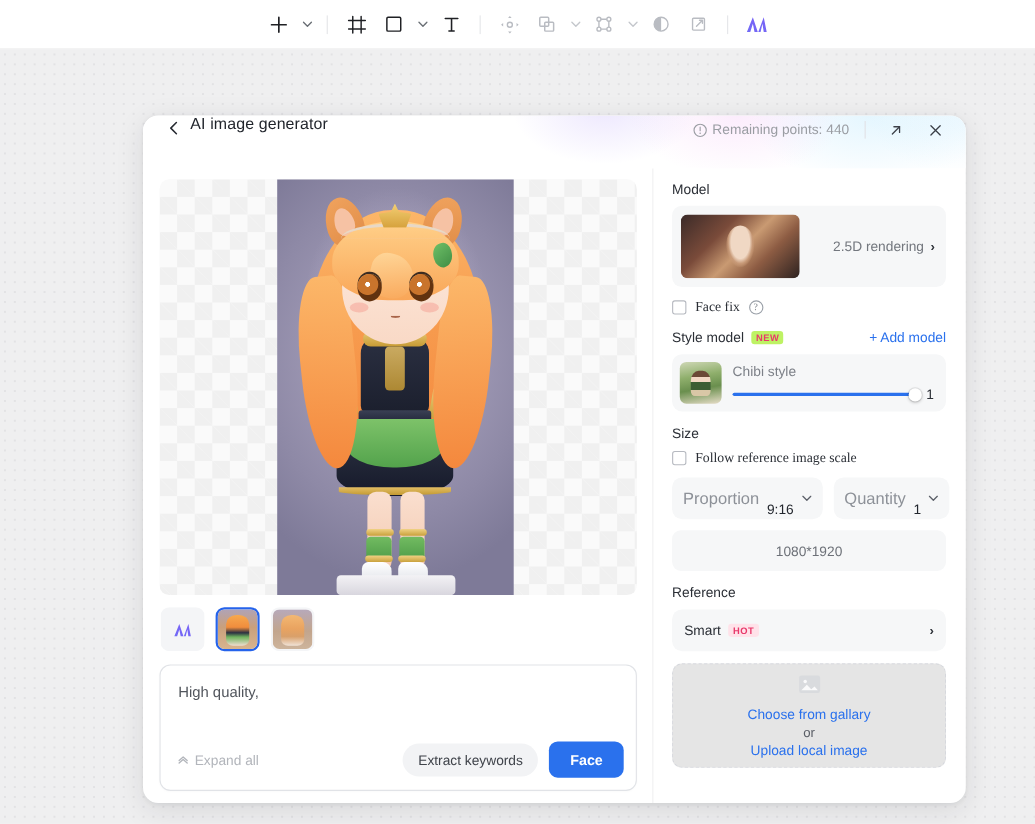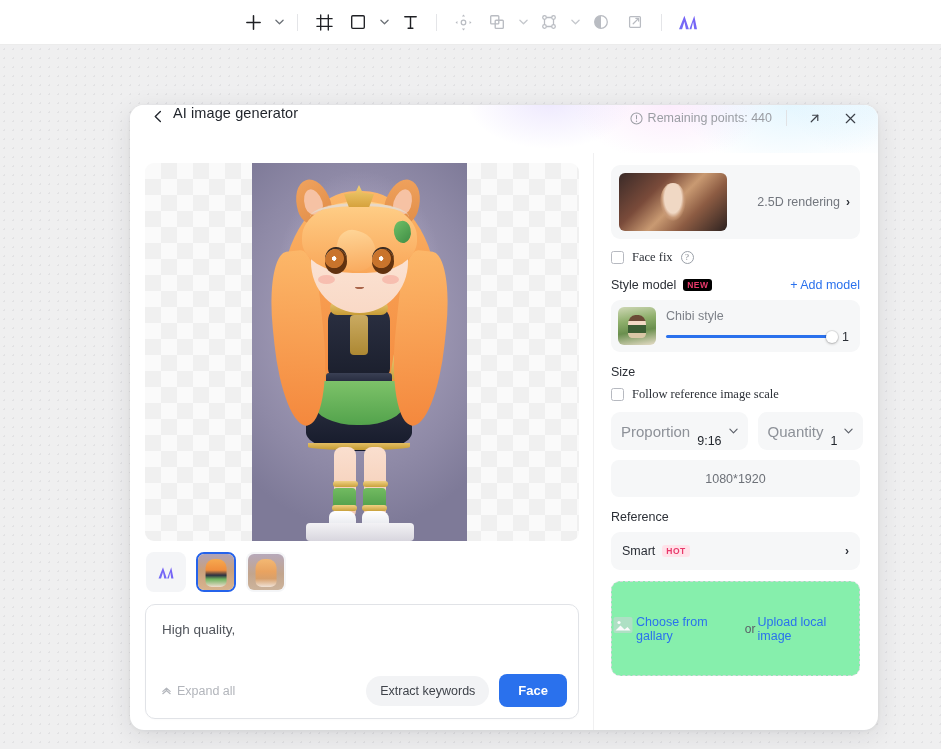--- a/index.html
+++ b/index.html
@@ -250,21 +250,21 @@
   .right-pane {
     width: 284px; padding: 12px 18px 0 17px;
     overflow: hidden; position: relative;
   }
   .sec-label {
     font-size: 12.5px; color: #2b2f36; margin-bottom: 8px;
   }
   .sec-label.row { display:flex; align-items:center; }
   .badge {
     display:inline-block; font-size: 8.5px; font-weight: 700; letter-spacing: .4px;
-    color: #e8396b; background: #000000; border-radius: 3px;
+    color: #e8396b; background: #bef264; border-radius: 3px;
     padding: 2px 4px; margin-left: 7px; line-height: 1;
   }
   .badge.hot { color:#e8396b; background:#ffe2e9; }
   .link-blue {
     margin-left: auto; color: #2a71ed; font-size: 12.5px; cursor: pointer;
   }
   .model-card {
     display: flex; align-items: center;
     background: #f6f7f8; border-radius: 9px;
     padding: 8px 10px 8px 8px; cursor: pointer;
@@ -348,23 +348,23 @@
 
   .ref-card {
     display: flex; align-items: center;
     background: #f6f7f8; border-radius: 9px;
     height: 38px; padding: 0 11px; cursor: pointer; margin-bottom: 11px;
   }
   .ref-name { font-size: 12.5px; color: #2b2f36; }
 
   .upload-box {
     border: 1.2px dashed #d6d8dd; border-radius: 9px;
-    background: #86efac;
+    background: #e5e5e5;
     height: 95px;
-    display: flex; align-items: center; justify-content: center;
+    display: flex; flex-direction: column; align-items: center; justify-content: center;
     gap: 2px; cursor: pointer;
   }
   .upload-icon { color: #d0d3d8; margin-bottom: 4px; }
   .upload-link { color: #2a71ed; font-size: 12.5px; }
   .upload-or { color: #5a5e66; font-size: 12px; }
 
   .sec-gap { height: 13px; }
 </style>
 </head>
 <body>
@@ -589,20 +589,21 @@
             <span>Expand all</span>
           </div>
           <button class="btn-extract">Extract keywords</button>
           <button class="btn-start">Face</button>
         </div>
       </div>
     </div>
 
     <div class="right-pane">
 
+      <div class="sec-label">Model</div>
       <div class="model-card">
         <div class="model-thumb"></div>
         <div class="model-name">2.5D rendering</div>
         <div class="chev-r">›</div>
       </div>
       <div class="chk-row">
         <div class="chk"></div>
         <span class="chk-label">Face fix</span>
         <span class="help-icon">?</span>
       </div>

